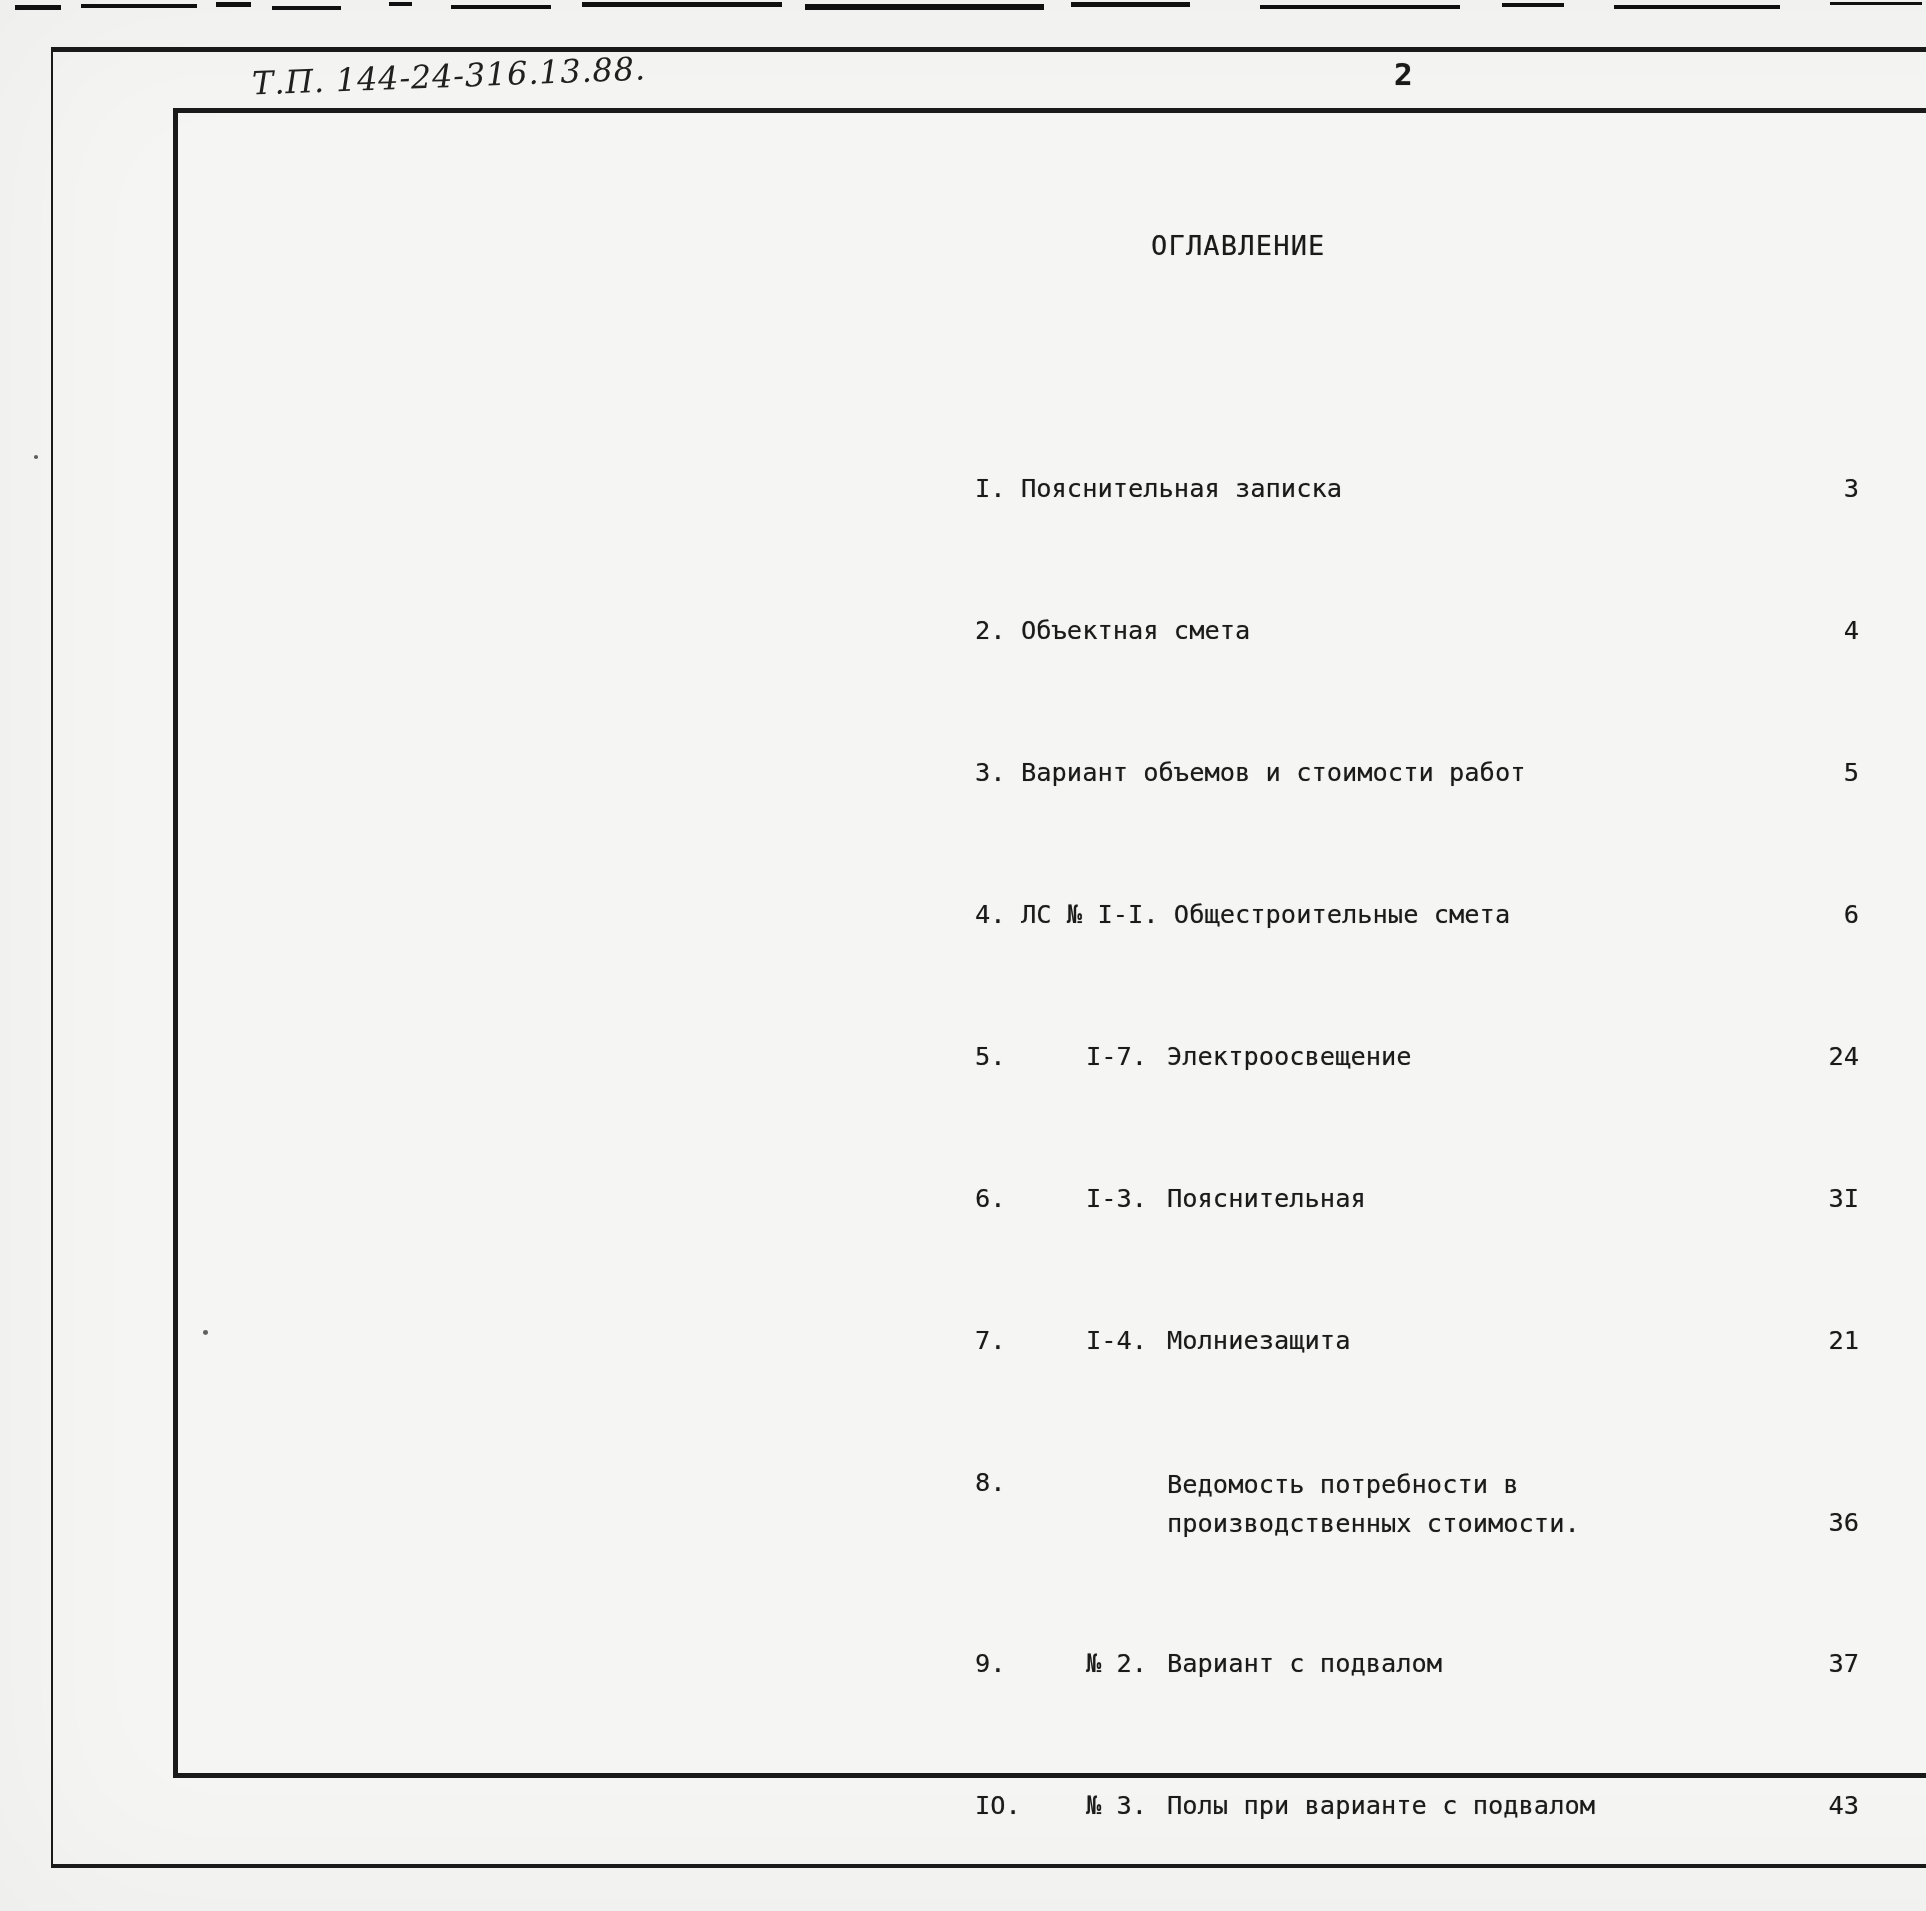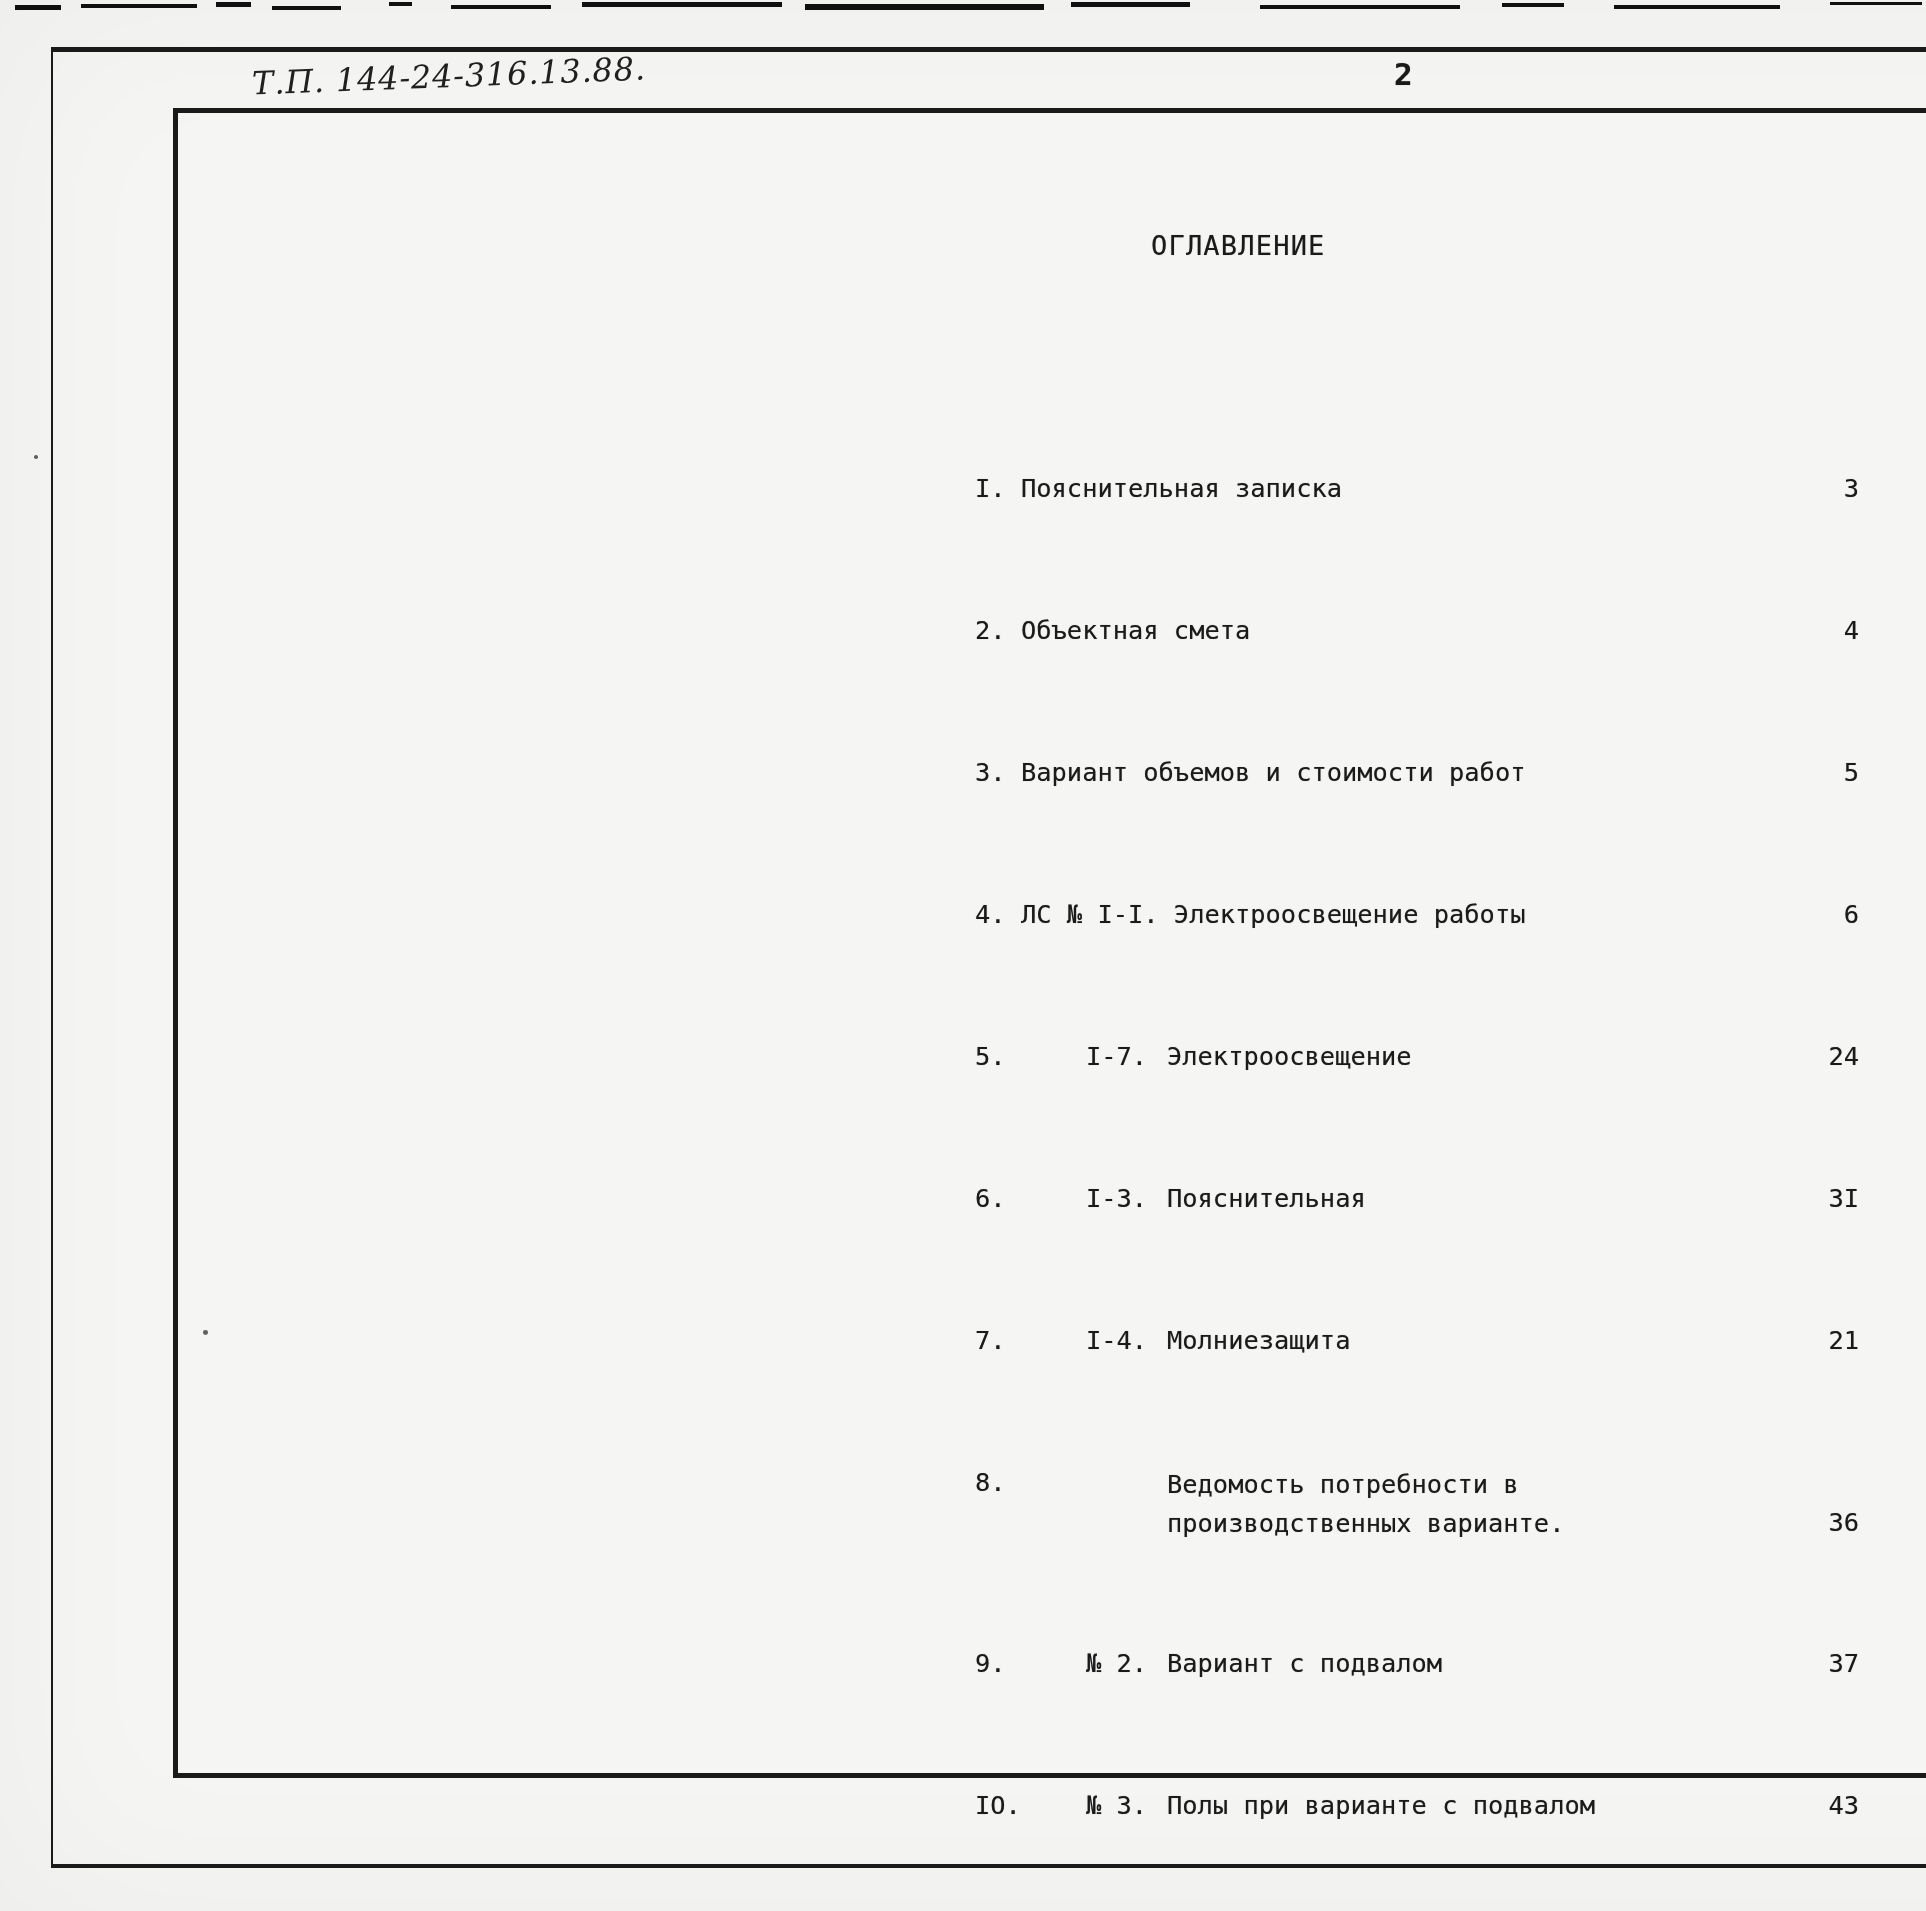--- a/index.html
+++ b/index.html
@@ -134,21 +134,21 @@
     </div>
 
     <div class="row">
       <span class="c col-num">3.</span>
       <span class="c col-body">Вариант объемов и стоимости работ</span>
       <span class="c col-page">5</span>
     </div>
 
     <div class="row">
       <span class="c col-num">4.</span>
-      <span class="c col-body">ЛС № I-I. Электроосвещение работы</span>
+      <span class="c col-body">ЛС № I-I. Общестроительные смета</span>
       <span class="c col-page">6</span>
     </div>
 
     <div class="row">
       <span class="c col-num">5.</span>
       <span class="c col-sub">I-7.</span>
       <span class="c col-label">Электроосвещение</span>
       <span class="c col-page">24</span>
     </div>
 
@@ -161,21 +161,21 @@
 
     <div class="row">
       <span class="c col-num">7.</span>
       <span class="c col-sub">I-4.</span>
       <span class="c col-label">Молниезащита</span>
       <span class="c col-page">21</span>
     </div>
 
     <div class="row double">
       <span class="c col-num">8.</span>
-      <span class="c col-label"><span>Ведомость потребности в</span><br><span>производственных варианте.</span></span>
+      <span class="c col-label"><span>Ведомость потребности в</span><br><span>производственных стоимости.</span></span>
       <span class="c col-page">36</span>
     </div>
 
     <div class="row">
       <span class="c col-num">9.</span>
       <span class="c col-sub">№ 2.</span>
       <span class="c col-label">Вариант с подвалом</span>
       <span class="c col-page">37</span>
     </div>
 

